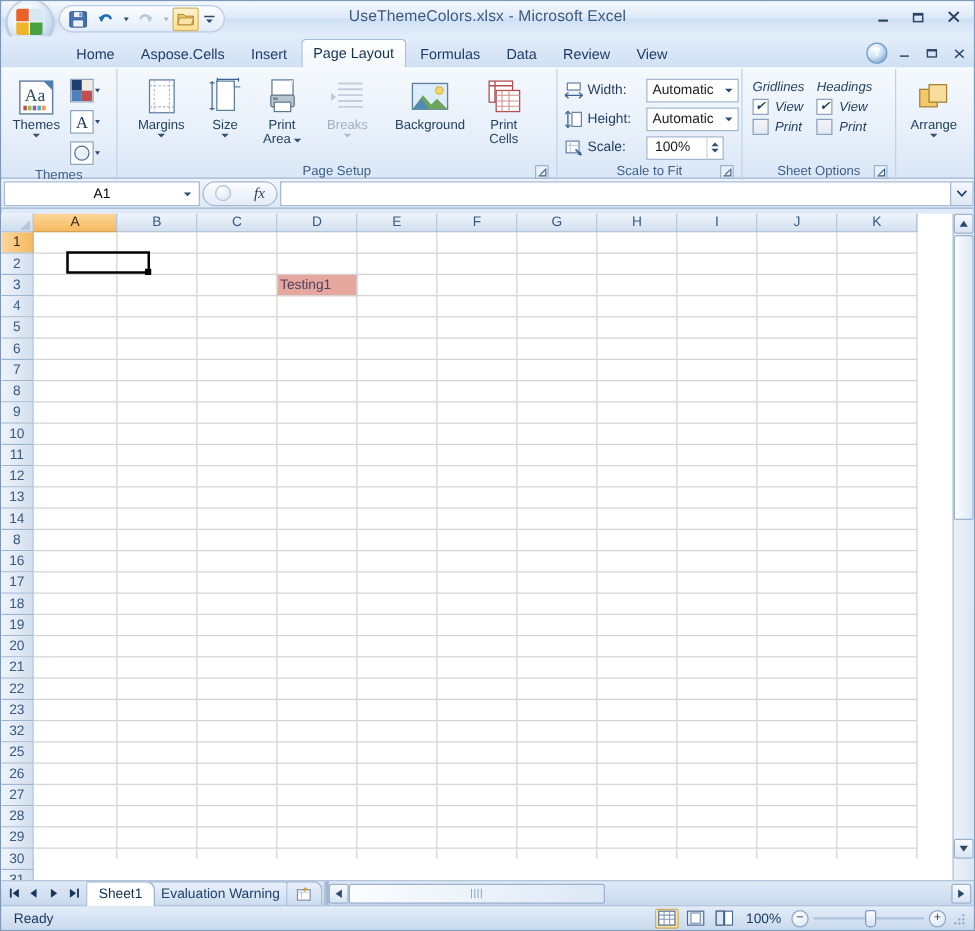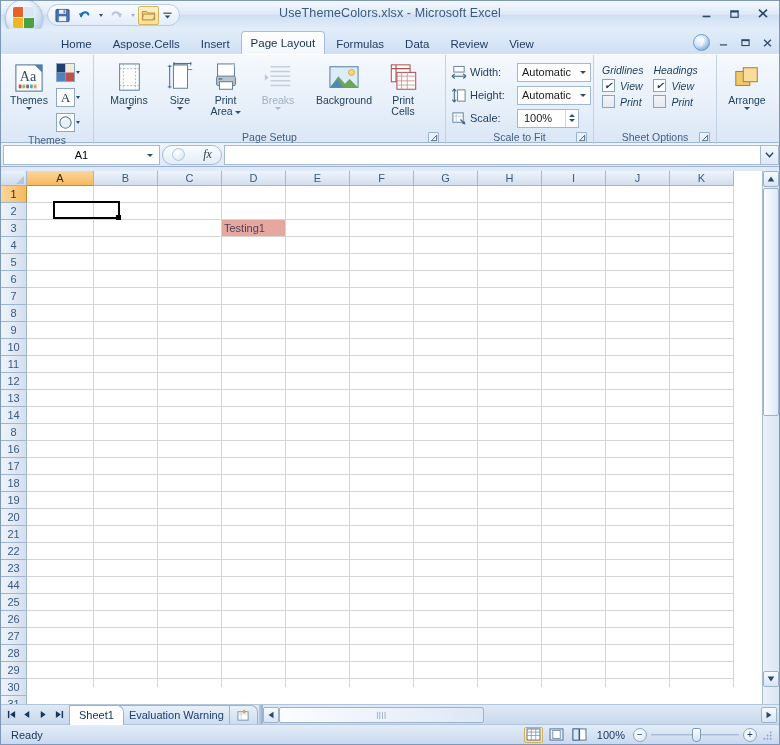--- a/index.html
+++ b/index.html
@@ -864,21 +864,21 @@
         <div class="rh">14</div>
         <div class="rh">8</div>
         <div class="rh">16</div>
         <div class="rh">17</div>
         <div class="rh">18</div>
         <div class="rh">19</div>
         <div class="rh">20</div>
         <div class="rh">21</div>
         <div class="rh">22</div>
         <div class="rh">23</div>
-        <div class="rh">44</div>
+        <div class="rh">32</div>
         <div class="rh">25</div>
         <div class="rh">26</div>
         <div class="rh">27</div>
         <div class="rh">28</div>
         <div class="rh">29</div>
         <div class="rh">30</div>
         <div class="rh">31</div>
       </div>
     <div class="cells" id="cells">
       <div class="crow">

